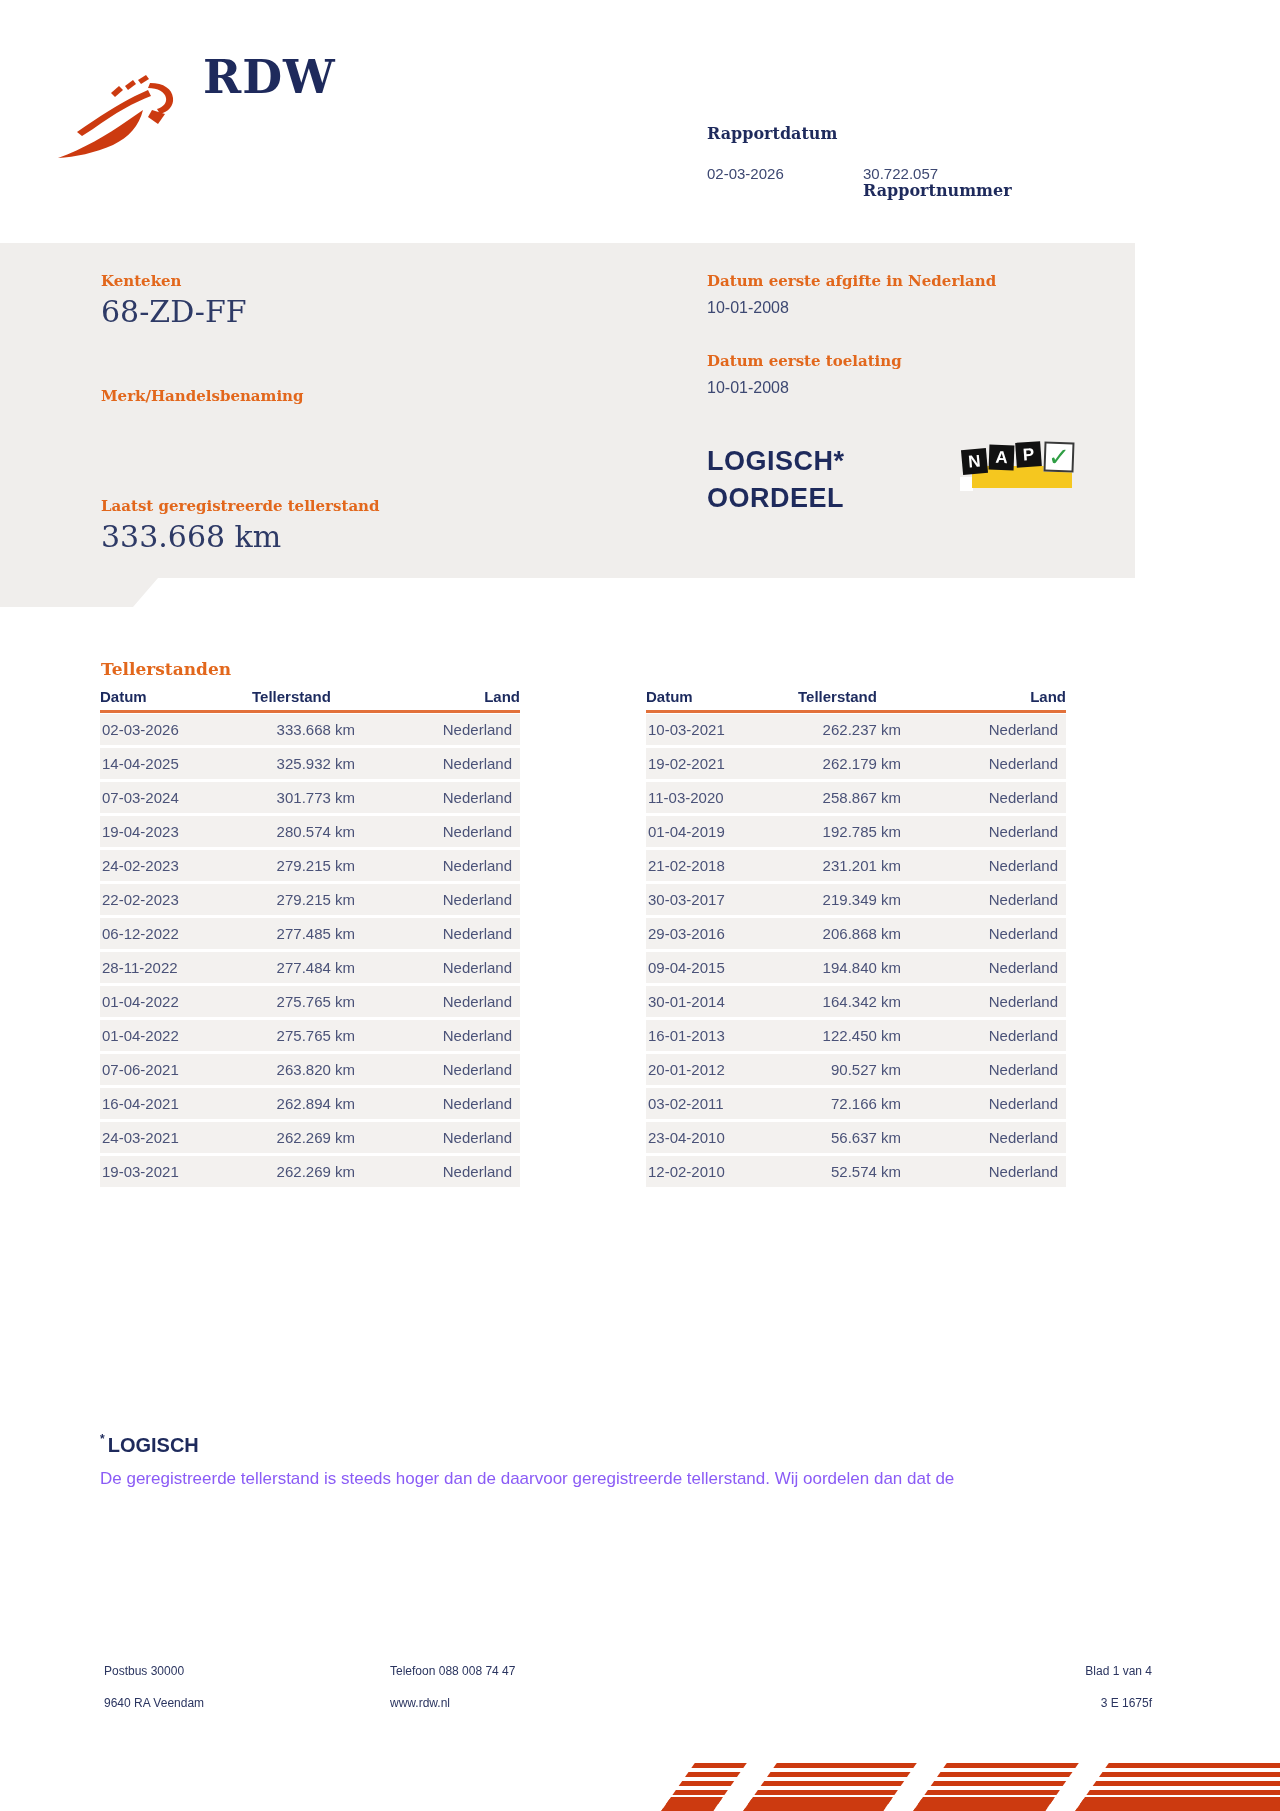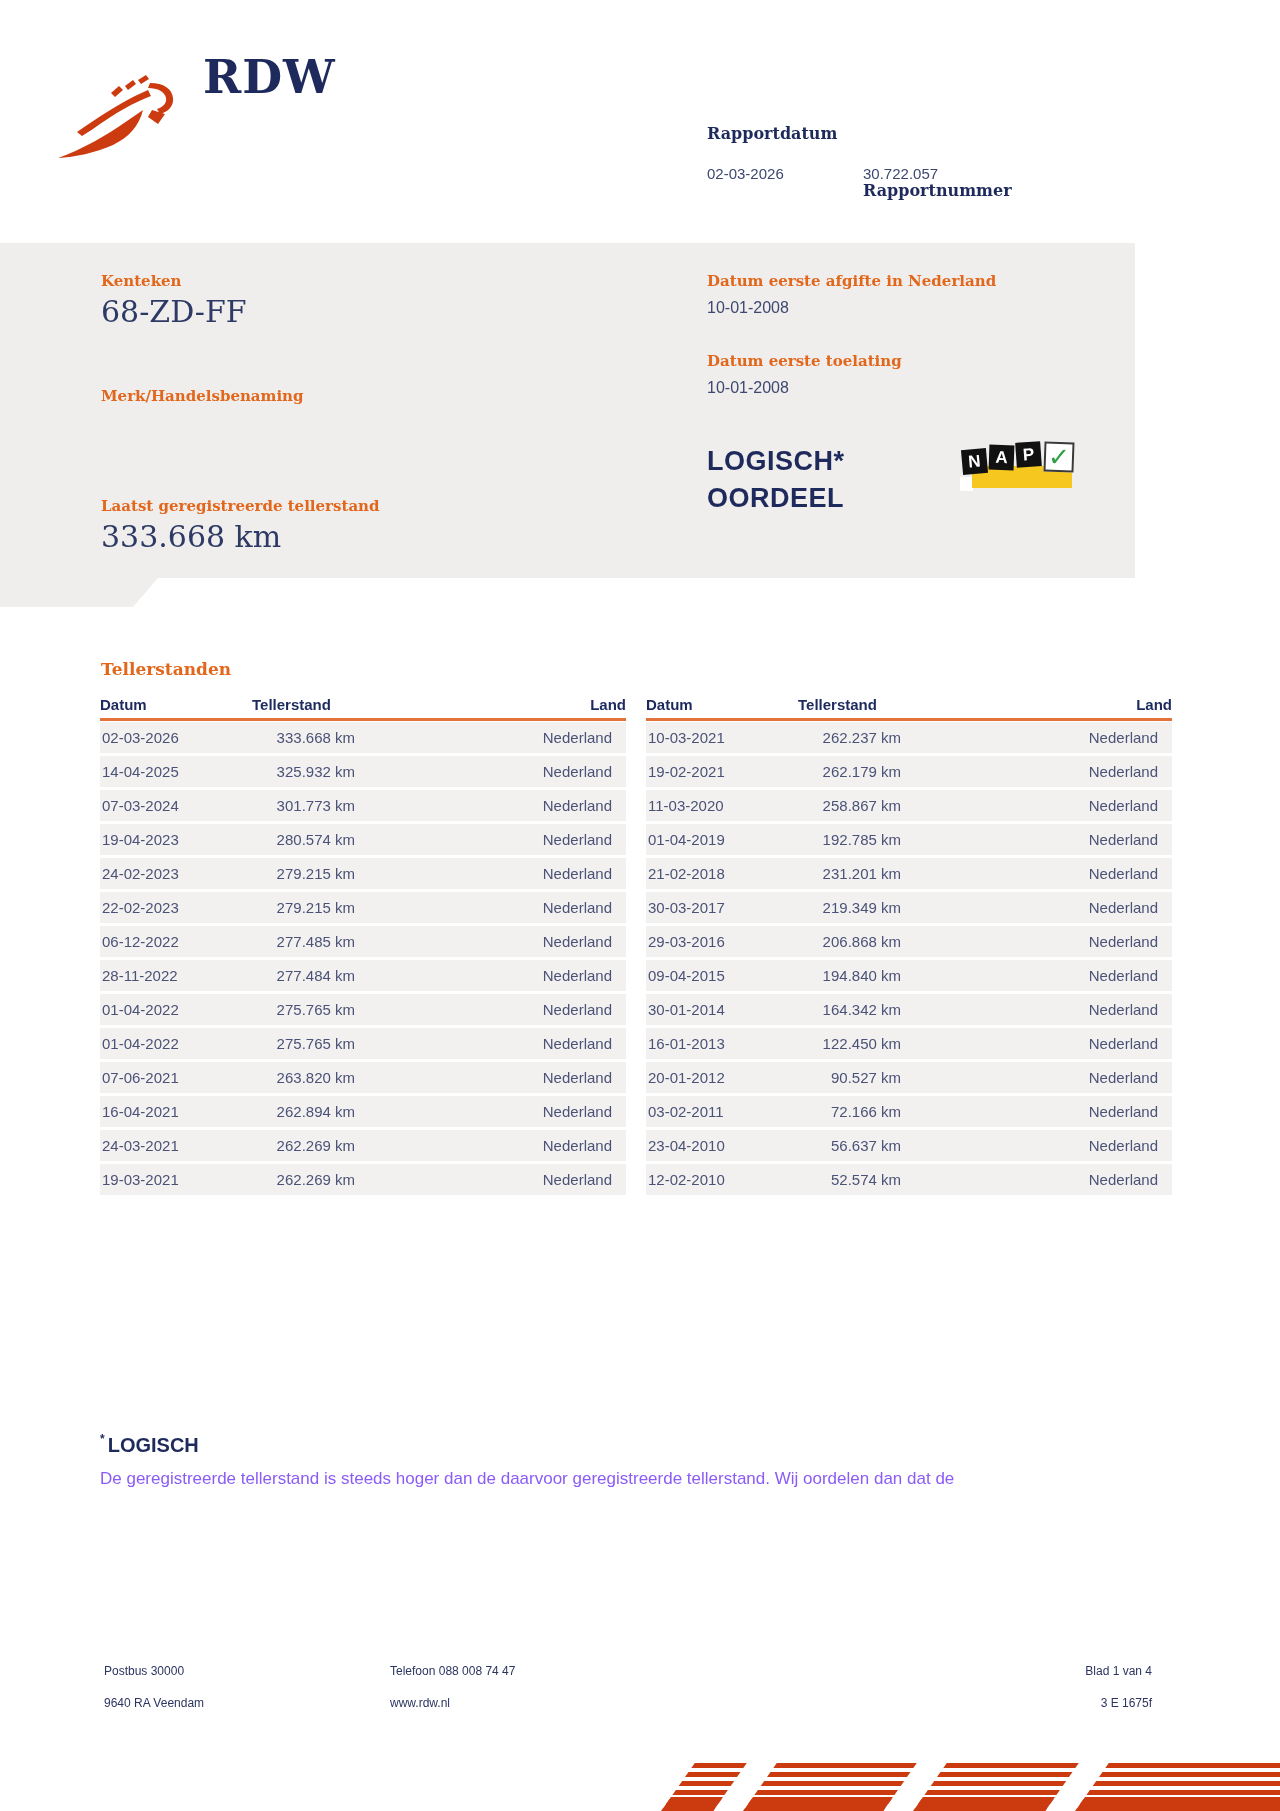--- a/index.html
+++ b/index.html
@@ -35,31 +35,31 @@
   .nap .t1{left:2px;top:8px;transform:rotate(-5deg);}
   .nap .t2{left:29px;top:4px;transform:rotate(2deg);}
   .nap .t3{left:56px;top:1px;transform:rotate(-4deg);}
   .nap .check{position:absolute;left:84px;top:1px;width:26px;height:26px;background:#fff;
               border:2px solid #3a3a3a;display:flex;align-items:center;justify-content:center;
               color:#2f9e44;font-weight:bold;font-size:26px;line-height:1;transform:rotate(2deg);}
 
   
   .section-heading{font-family:"DejaVu Serif","Liberation Serif",serif;font-weight:bold;
                    font-size:17px;color:#e2671c;}
-  .mileage-table{width:526px;margin-top:8px;}
+  .mileage-table{width:420px;}
   .mt-header{display:grid;grid-template-columns:152px 103px 1fr;align-items:end;
              padding-bottom:5px;border-bottom:3px solid #e2713a;
              font-weight:bold;font-size:15px;color:#1c2a5e;}
   .mt-header .h-land{text-align:right;}
   .mt-rows{margin-top:1px;}
   .mt-row{display:grid;grid-template-columns:152px 103px 1fr;align-items:center;
           height:31px;margin-bottom:3px;background:#f3f1ef;font-size:15px;color:#4a5278;}
   .cell-datum{padding-left:2px;}
   .cell-tellerstand{text-align:right;}
-  .cell-land{text-align:right;padding-right:14px;}
+  .cell-land{text-align:right;padding-right:8px;}
 
   
   .expl-heading{font-weight:bold;font-size:20px;color:#1e2a5c;}
   .expl-heading sup{font-size:12px;vertical-align:9px;margin-right:3px;}
   .expl-body{font-size:17px;line-height:31px;color:#8b5cf6;width:1000px;}
 
   
   .footer-text{font-size:12px;color:#2b3560;line-height:32px;}
   .footer-right{text-align:right;width:120px;}
 

